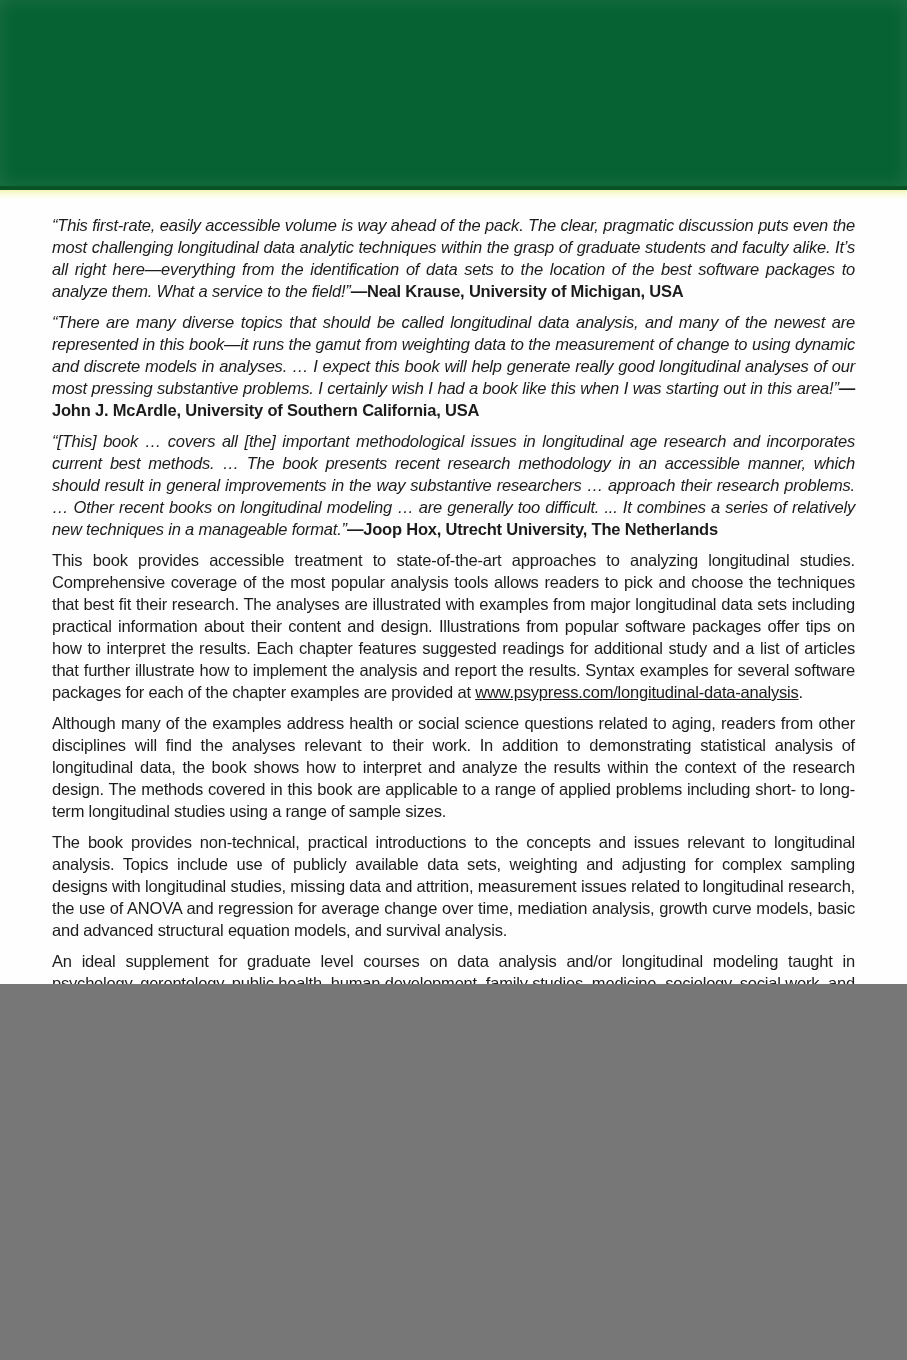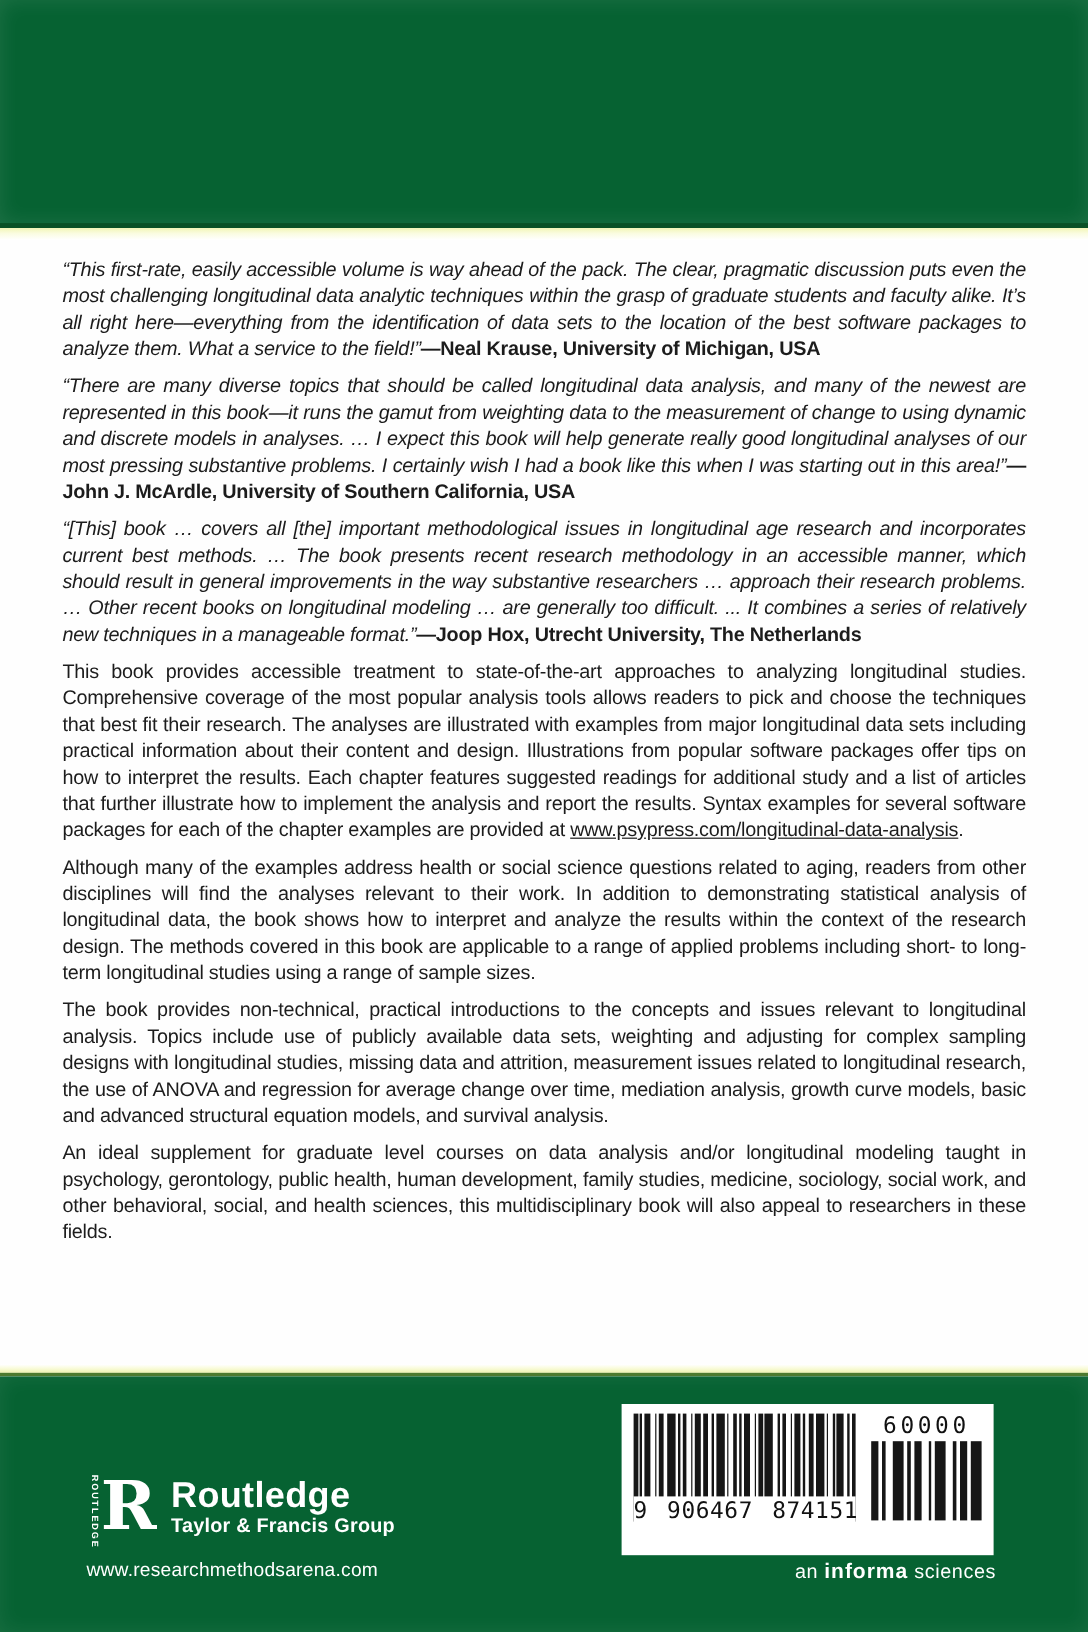--- a/index.html
+++ b/index.html
@@ -1,17 +1,17 @@
 <!DOCTYPE html>
 <html><head>
 <meta charset="utf-8">
 <style>
   html, body { margin: 0; padding: 0; background: #777; }
   .cover {
-    width: 907px; height: 1360px;
+    width: 907px; height: 984px;
     margin: 0 auto;
     background: #fefefe;
     display: flex; flex-direction: column;
     overflow: hidden;
     font-family: "Liberation Sans", sans-serif;
     position: relative;
   }
   .band-top {
     height: 186px; flex: none;
     background: #066232;

